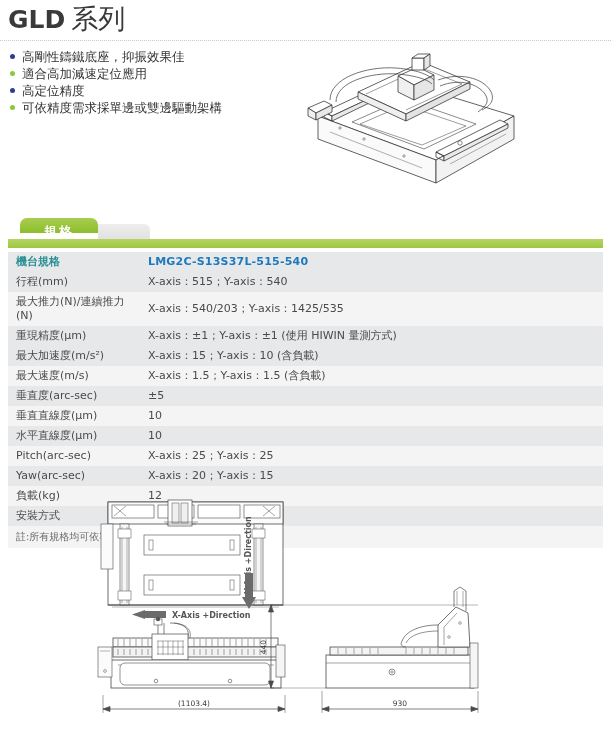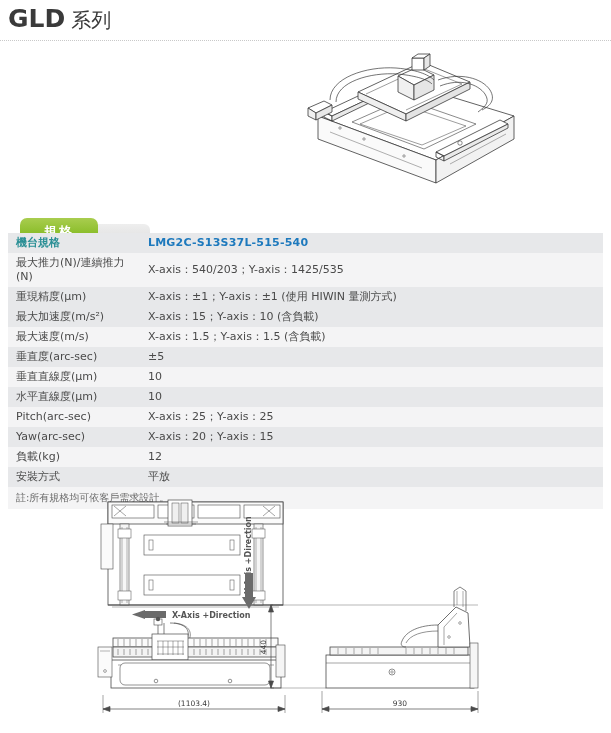--- a/index.html
+++ b/index.html
@@ -23,21 +23,21 @@
     width: 595px; height: 36px;
   }
   .title {
     font-size: 25px;
     font-weight: bold;
     color: #3a3a3a;
     letter-spacing: 0px;
     line-height: 34px;
     white-space: nowrap;
   }
-  .title .cn { font-weight: normal; font-size: 20px; margin-left: 6px; }
+  .title .cn { font-weight: normal; font-size: 27px; margin-left: 6px; }
 
   .dotted-rule {
     position: absolute;
     left: 0px; top: 40px;
     width: 611px; height: 0px;
     border-top: 1px dotted #c9c9c9;
   }
 
   
   .features {
@@ -101,21 +101,21 @@
   .tab-shadow {
     position: absolute;
     left: 90px; top: 6px;
     width: 52px; height: 22px;
     background: linear-gradient(to bottom, #eeeeee, #dcdcdc);
     border-radius: 0 6px 0 0;
   }
 
   .spec-table {
     position: absolute;
-    left: 8px; top: 233px;
+    left: 8px; top: 252px;
     width: 595px;
     border-collapse: collapse;
     font-size: 11px;
   }
   .spec-table td {
     padding: 3px 6px 3px 8px;
     vertical-align: middle;
     line-height: 14px;
     color: #4a4a4a;
     border: 0;
@@ -145,20 +145,38 @@
 
 <div class="page">
 
   <div class="title-bar">
     <div class="title">
       <span>GLD</span><span class="cn">系列</span>
     </div>
   </div>
   <div class="dotted-rule"></div>
 
+  <ul class="features">
+    <li>
+      <span class="dot blue"></span>
+      <span>高剛性鑄鐵底座，抑振效果佳</span>
+    </li>
+    <li>
+      <span class="dot green"></span>
+      <span>適合高加減速定位應用</span>
+    </li>
+    <li>
+      <span class="dot blue"></span>
+      <span>高定位精度</span>
+    </li>
+    <li>
+      <span class="dot green"></span>
+      <span>可依精度需求採單邊或雙邊驅動架構</span>
+    </li>
+  </ul>
 
   <div class="hero">
     <svg width="240" height="150" viewBox="0 0 240 150">
       <g fill="none" stroke="#3a3a3a" stroke-width="0.8" stroke-linejoin="round">
 
         <path d="M18 72 L96 36 L214 72 L136 116 Z" fill="#ffffff"></path>
         <path d="M18 72 L18 95 L136 139 L136 116 Z" fill="#fafafa"></path>
         <path d="M136 116 L136 139 L214 95 L214 72 Z" fill="#f2f2f2"></path>
 
         <path d="M52 78 L104 55 L176 80 L124 105 Z" fill="#ffffff" stroke-width="0.6"></path>
@@ -207,20 +225,24 @@
     <div class="tab-shadow"></div>
     <div class="bar"></div>
     <div class="tab">規格</div>
   </div>
 
   <table class="spec-table">
     <tbody>
       <tr class="odd head">
         <td class="k">機台規格</td>
         <td class="v">LMG2C-S13S37L-515-540</td>
+      </tr>
+      <tr class="odd">
+        <td class="k">行程(mm)</td>
+        <td class="v">X-axis：515；Y-axis：540</td>
       </tr>
       <tr class="even">
         <td class="k">最大推力(N)/連續推力(N)</td>
         <td class="v">X-axis：540/203；Y-axis：1425/535</td>
       </tr>
       <tr class="odd">
         <td class="k">重現精度(μm)</td>
         <td class="v">X-axis：±1；Y-axis：±1 (使用 HIWIN 量測方式)</td>
       </tr>
       <tr class="odd">

